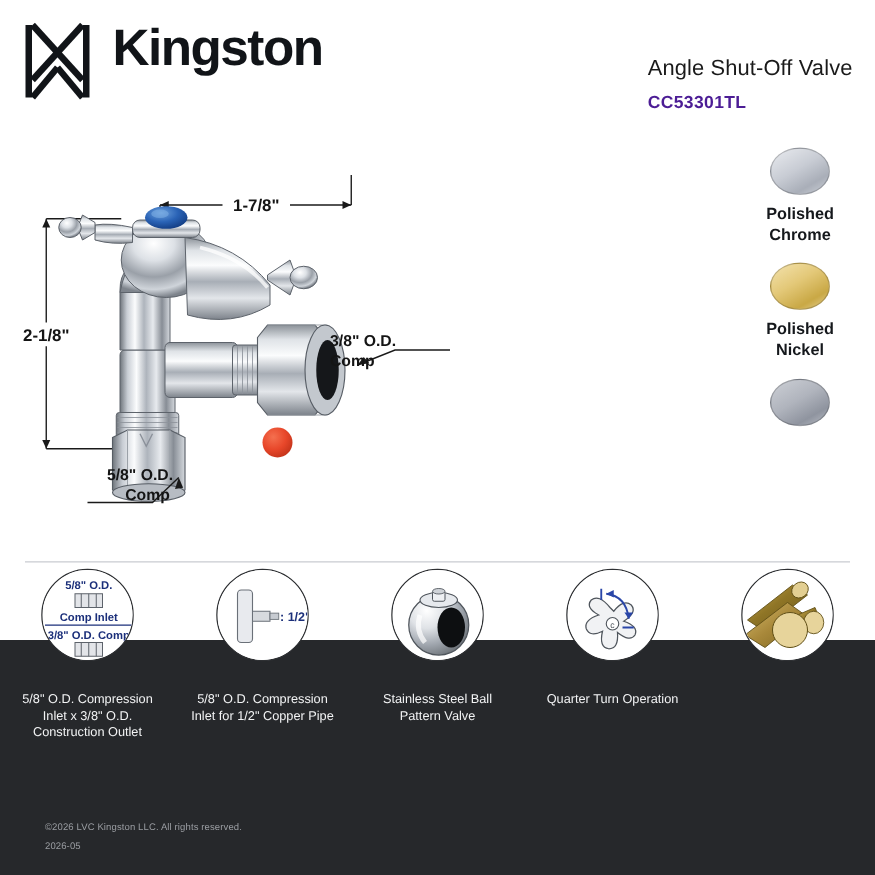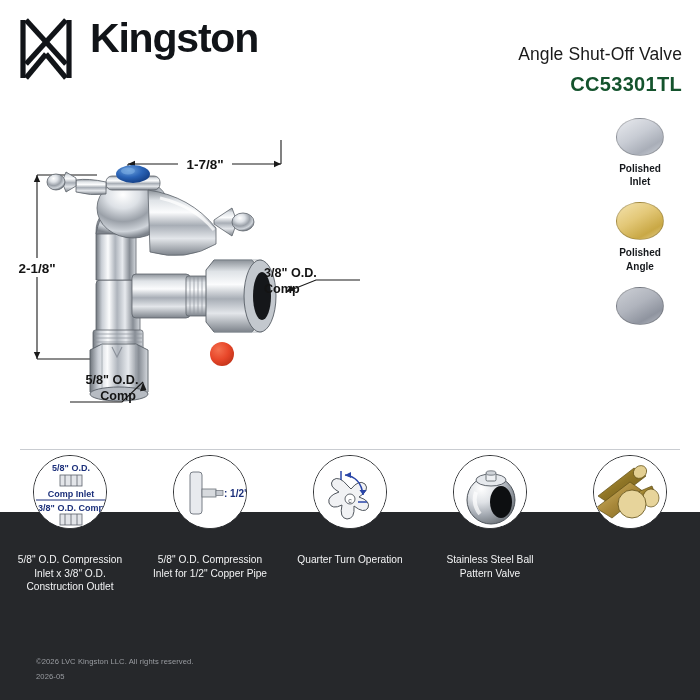--- a/index.html
+++ b/index.html
@@ -12,32 +12,32 @@
   #sheet { position: relative; width: 700px; height: 700px; background:#fff; }
 
   
   #header { position:absolute; left:0; top:0; width:700px; height:110px; }
   #logo-block { position:absolute; left:18px; top:18px; display:flex; align-items:flex-start; }
   #logo-mark { width:56px; height:62px; }
   #logo-word {
     margin-left:16px; font-size:41px; font-weight:bold; letter-spacing:-1.2px;
     color:#111418; line-height:1; font-family:"Liberation Sans", sans-serif;
   }
-  #title-block { position:absolute; right:18px; top:44px; text-align:right; }
+  #title-block { position:absolute; right:18px; top:44px; }
   #product-title { font-size:17.5px; color:#1a1a1a; letter-spacing:.1px; }
-  #model-number { font-size:20px; font-weight:bold; color:#14532d; margin-top:8px; letter-spacing:.3px; }
+  #model-number { font-size:14px; font-weight:bold; color:#4c1d95; margin-top:8px; letter-spacing:.3px; }
 
   
   #swatch-rail { position:absolute; right:8px; top:118px; width:104px; }
   .swatch-item { width:104px; text-align:center; margin-bottom:14px; }
   .swatch-chip {
     width:48px; height:38px; border-radius:50%; margin:0 auto 6px auto;
     border:1px solid rgba(0,0,0,.20);
   }
-  .swatch-label { font-size:10px; font-weight:bold; color:#15181c; line-height:1.32; }
+  .swatch-label { font-size:13px; font-weight:bold; color:#15181c; line-height:1.32; }
   .chip-chrome { background: linear-gradient(150deg,#e9ebef 0%,#c8ccd4 45%,#a9aeb8 75%,#cfd3da 100%); }
   .chip-brass  { background: linear-gradient(150deg,#f4e3ae 0%,#e3c878 42%,#c9a845 76%,#e8d396 100%); }
   .chip-nickel { background: linear-gradient(150deg,#cdd0d6 0%,#b0b4bd 45%,#8f949f 76%,#bcc0c8 100%); }
 
   
   #diagram { position:absolute; left:0; top:112px; width:590px; height:330px; }
   #diagram svg { display:block; }
 
   
   #divider { position:absolute; left:20px; top:449px; width:660px; height:1px; background:#c9ccd1; }
@@ -89,29 +89,29 @@
       <div id="model-number">CC53301TL</div>
     </div>
   </div>
 
   <div id="swatch-rail">
 
     <div class="swatch-item">
       <div class="swatch-chip chip-chrome"></div>
       <div class="swatch-label">
         <span>Polished</span><br>
-        <span>Inlet</span>
+        <span>Chrome</span>
       </div>
     </div>
 
     <div class="swatch-item">
       <div class="swatch-chip chip-brass"></div>
       <div class="swatch-label">
         <span>Polished</span><br>
-        <span>Angle</span>
+        <span>Nickel</span>
       </div>
     </div>
 
     <div class="swatch-item">
       <div class="swatch-chip chip-nickel"></div>
     </div>
 
   </div>
 
   <div id="diagram">
@@ -295,48 +295,20 @@
       <div class="feature-caption">
         <span>5/8" O.D. Compression</span><br>
         <span>Inlet for 1/2" Copper Pipe</span>
       </div>
     </div>
 
     <div class="feature">
       <div class="feature-circle">
         <svg width="74" height="74" viewBox="0 0 74 74">
           <rect x="0" y="0" width="74" height="74" fill="#ffffff"></rect>
-          <g fill="#f1f2f4" stroke="#4f555c" stroke-width="1">
-            <path d="M34 30
-                     q-9 -11 -15 -6 q-5 6 6 12
-                     q-12 4 -10 11 q3 7 13 2
-                     q-3 13 5 14 q8 0 7 -13
-                     q10 8 14 2 q3 -7 -9 -11
-                     q11 -7 6 -13 q-6 -5 -14 5 z"></path>
-          </g>
-          <circle cx="36" cy="43" r="5" fill="#ffffff" stroke="#4f555c" stroke-width=".9"></circle>
-          <text x="36" y="46.5" text-anchor="middle" font-family="Liberation Sans, sans-serif" font-size="7" fill="#4f555c">c</text>
-          <g stroke="#2a46a8" stroke-width="1.5" fill="none">
-            <path d="M27 15 L27 24"></path>
-            <path d="M31 19 q16 2 18 20"></path>
-            <path d="M49 39 l-3.5 -5 7 0 z" fill="#2a46a8" stroke="none"></path>
-            <path d="M31 19 l6 -3 0 6 z" fill="#2a46a8" stroke="none"></path>
-            <path d="M44 46 L53 46"></path>
-          </g>
-        </svg>
-      </div>
-      <div class="feature-caption">
-        <span>Quarter Turn Operation</span>
-      </div>
-    </div>
-
-    <div class="feature">
-      <div class="feature-circle">
-        <svg width="74" height="74" viewBox="0 0 74 74">
-          <rect x="0" y="0" width="74" height="74" fill="#ffffff"></rect>
           <defs>
             <radialGradient id="ballg" cx="30%" cy="26%" r="78%">
               <stop offset="0%" stop-color="#ffffff"></stop>
               <stop offset="38%" stop-color="#dfe2e6"></stop>
               <stop offset="72%" stop-color="#a2a8b0"></stop>
               <stop offset="100%" stop-color="#73797f"></stop>
             </radialGradient>
           </defs>
           <ellipse cx="37" cy="44" rx="24" ry="24" fill="url(#ballg)" stroke="#4f555c" stroke-width="1"></ellipse>
           <ellipse cx="37" cy="24" rx="15" ry="6" fill="#e6e9ed" stroke="#4f555c" stroke-width=".9"></ellipse>
@@ -349,20 +321,48 @@
       <div class="feature-caption">
         <span>Stainless Steel Ball</span><br>
         <span>Pattern Valve</span>
       </div>
     </div>
 
     <div class="feature">
       <div class="feature-circle">
         <svg width="74" height="74" viewBox="0 0 74 74">
           <rect x="0" y="0" width="74" height="74" fill="#ffffff"></rect>
+          <g fill="#f1f2f4" stroke="#4f555c" stroke-width="1">
+            <path d="M34 30
+                     q-9 -11 -15 -6 q-5 6 6 12
+                     q-12 4 -10 11 q3 7 13 2
+                     q-3 13 5 14 q8 0 7 -13
+                     q10 8 14 2 q3 -7 -9 -11
+                     q11 -7 6 -13 q-6 -5 -14 5 z"></path>
+          </g>
+          <circle cx="36" cy="43" r="5" fill="#ffffff" stroke="#4f555c" stroke-width=".9"></circle>
+          <text x="36" y="46.5" text-anchor="middle" font-family="Liberation Sans, sans-serif" font-size="7" fill="#4f555c">c</text>
+          <g stroke="#2a46a8" stroke-width="1.5" fill="none">
+            <path d="M27 15 L27 24"></path>
+            <path d="M31 19 q16 2 18 20"></path>
+            <path d="M49 39 l-3.5 -5 7 0 z" fill="#2a46a8" stroke="none"></path>
+            <path d="M31 19 l6 -3 0 6 z" fill="#2a46a8" stroke="none"></path>
+            <path d="M44 46 L53 46"></path>
+          </g>
+        </svg>
+      </div>
+      <div class="feature-caption">
+        <span>Quarter Turn Operation</span>
+      </div>
+    </div>
+
+    <div class="feature">
+      <div class="feature-circle">
+        <svg width="74" height="74" viewBox="0 0 74 74">
+          <rect x="0" y="0" width="74" height="74" fill="#ffffff"></rect>
           <defs>
             <linearGradient id="brassA" x1="0" y1="0" x2="1" y2="1">
               <stop offset="0%" stop-color="#c9a94e"></stop>
               <stop offset="45%" stop-color="#8f7526"></stop>
               <stop offset="100%" stop-color="#6d5818"></stop>
             </linearGradient>
             <linearGradient id="brassB" x1="0" y1="0" x2="1" y2="1">
               <stop offset="0%" stop-color="#d8bc6c"></stop>
               <stop offset="50%" stop-color="#a8883a"></stop>
               <stop offset="100%" stop-color="#7c6520"></stop>

